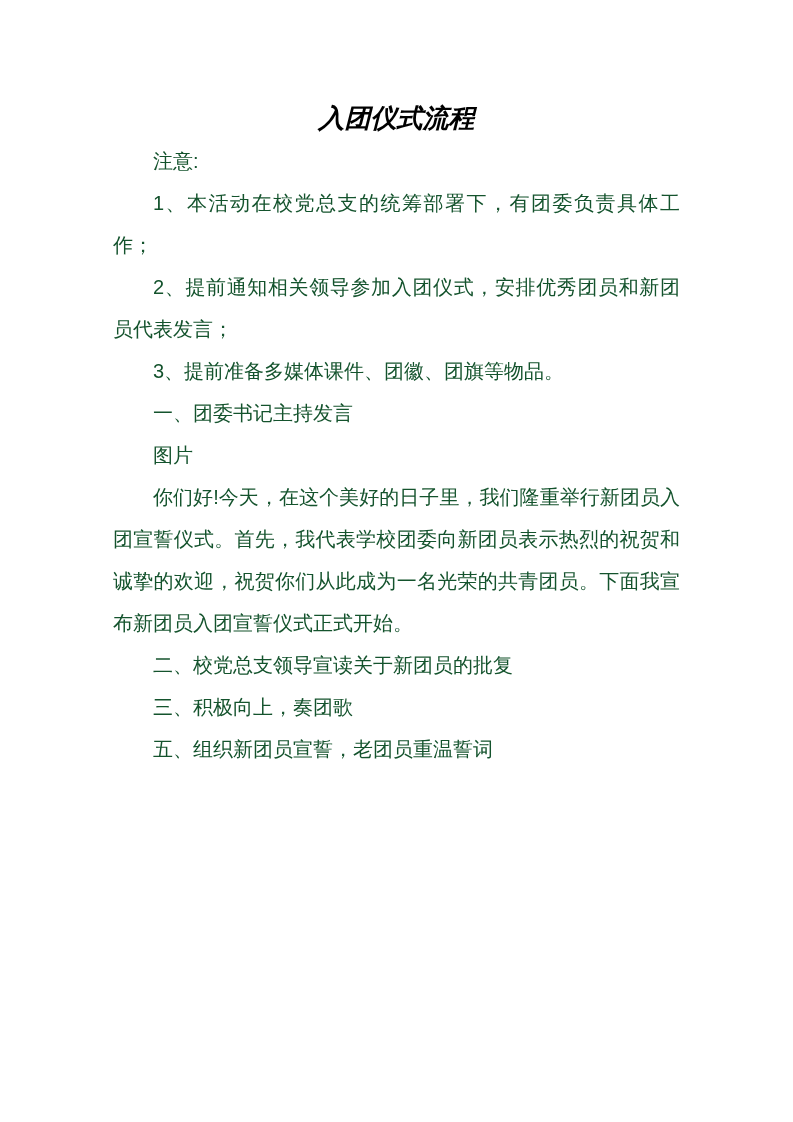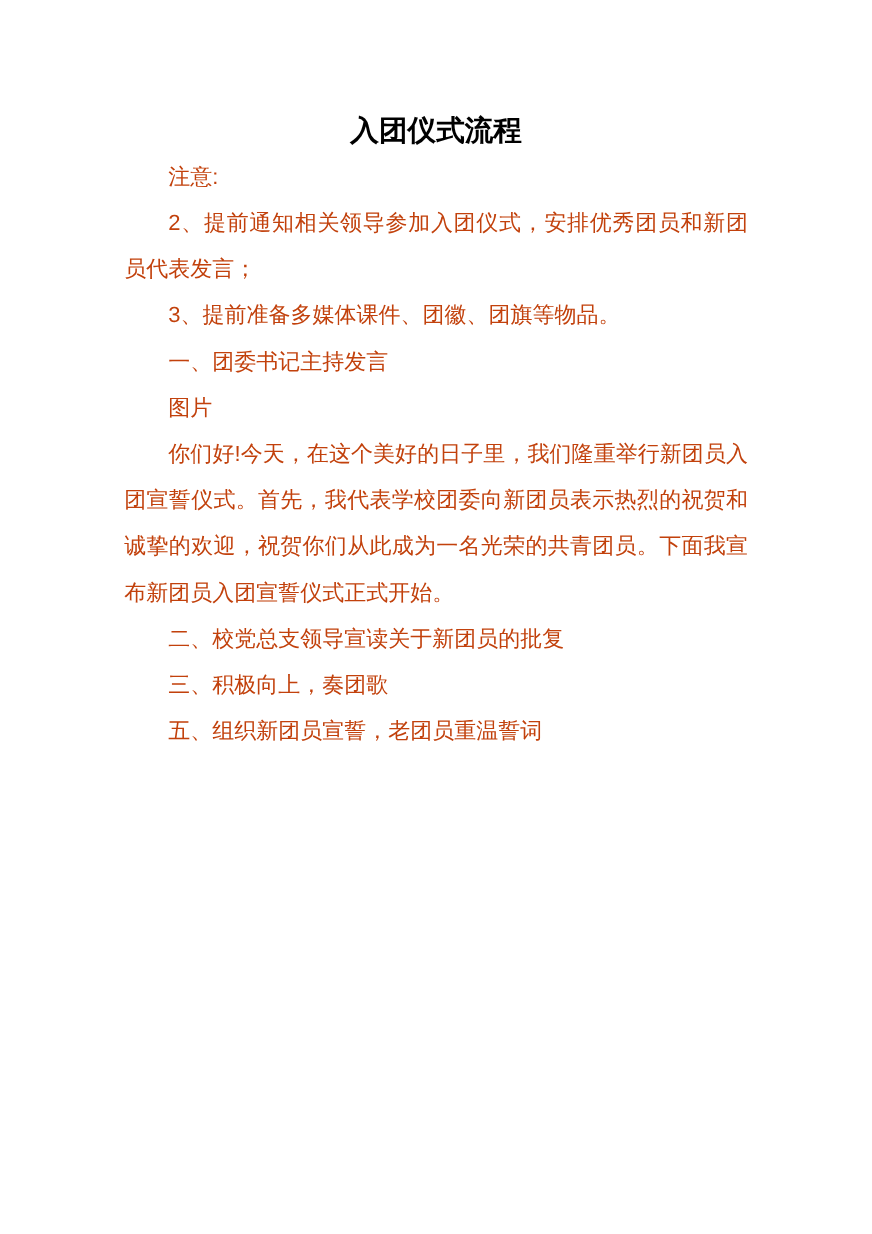--- a/index.html
+++ b/index.html
@@ -19,39 +19,41 @@
   .content {
     padding: 96px 113px 0 113px;
   }
   .doc-title {
     margin: 0;
     font-size: 26px;
     font-weight: bold;
     line-height: 44px;
     text-align: center;
     color: #000000;
+    font-style: italic;
   }
   .doc-paragraph {
     margin: 0;
     font-size: 20px;
     line-height: 42px;
     text-align: justify;
     text-justify: inter-ideograph;
     text-indent: 2em;
-    color: #c2410c;
+    color: #14532d;
     word-break: break-all;
   }
 </style>
 </head>
 <body>
 
 <div class="page">
   <div class="content">
     <h1 class="doc-title">入团仪式流程</h1>
     <p class="doc-paragraph">注意:</p>
+    <p class="doc-paragraph">1、本活动在校党总支的统筹部署下，有团委负责具体工作；</p>
     <p class="doc-paragraph">2、提前通知相关领导参加入团仪式，安排优秀团员和新团员代表发言；</p>
     <p class="doc-paragraph">3、提前准备多媒体课件、团徽、团旗等物品。</p>
     <p class="doc-paragraph">一、团委书记主持发言</p>
     <p class="doc-paragraph">图片</p>
     <p class="doc-paragraph">你们好!今天，在这个美好的日子里，我们隆重举行新团员入团宣誓仪式。首先，我代表学校团委向新团员表示热烈的祝贺和诚挚的欢迎，祝贺你们从此成为一名光荣的共青团员。下面我宣布新团员入团宣誓仪式正式开始。</p>
     <p class="doc-paragraph">二、校党总支领导宣读关于新团员的批复</p>
     <p class="doc-paragraph">三、积极向上，奏团歌</p>
     <p class="doc-paragraph">五、组织新团员宣誓，老团员重温誓词</p>
   </div>
 </div>

